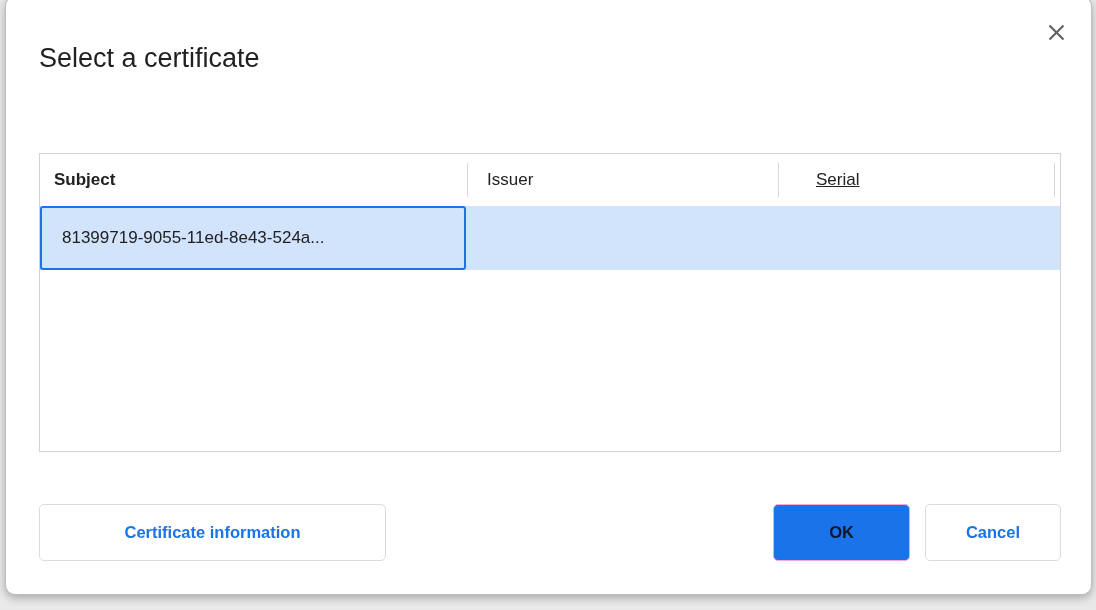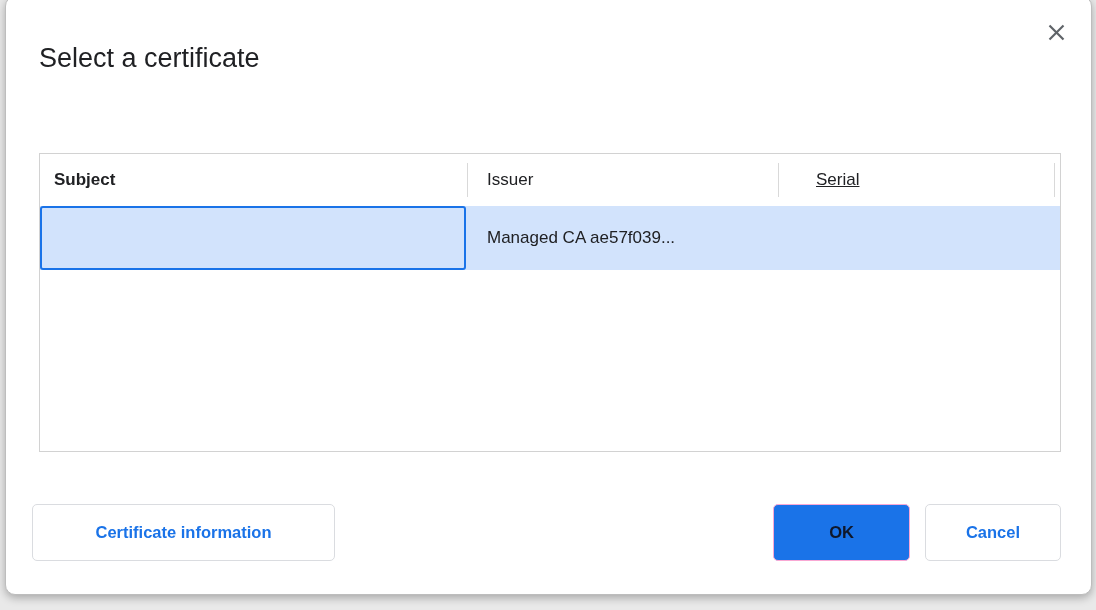--- a/index.html
+++ b/index.html
@@ -104,21 +104,21 @@
     font-family: "Liberation Sans", sans-serif;
     font-size: 16.5px;
     font-weight: 600;
     cursor: pointer;
   }
   .btn-outline {
     background: #ffffff;
     border: 1px solid #dadce0;
     color: #1a73e8;
   }
-  .btn-cert-info { left: 26px; width: 303px; }
+  .btn-cert-info { left: 33px; width: 347px; }
   .btn-ok {
     left: 767px; width: 137px;
     background: #1a73e8;
     border: 1px solid #f9a8d4;
     color: #0f172a;
   }
   .btn-cancel { left: 919px; width: 136px; text-align: center; }
 </style>
 </head>
 <body>
@@ -137,21 +137,21 @@
   <div class="cert-table">
     <div class="table-header">
       <span class="header-cell hc-subject">Subject</span>
       <span class="header-cell hc-issuer">Issuer</span>
       <span class="header-cell hc-serial">Serial</span>
       <span class="col-sep sep-1"></span>
       <span class="col-sep sep-2"></span>
       <span class="col-sep sep-3"></span>
     </div>
     <div class="table-row">
-      <span class="row-cell rc-issuer">Managed CA ae57f039...</span>
+      <span class="row-cell rc-subject">81399719-9055-11ed-8e43-524a...</span>
       <span class="focus-ring"></span>
     </div>
   </div>
 
   <button class="btn btn-outline btn-cert-info">Certificate information</button>
   <button class="btn btn-ok">OK</button>
   <button class="btn btn-outline btn-cancel">Cancel</button>
 
 </div>
 

